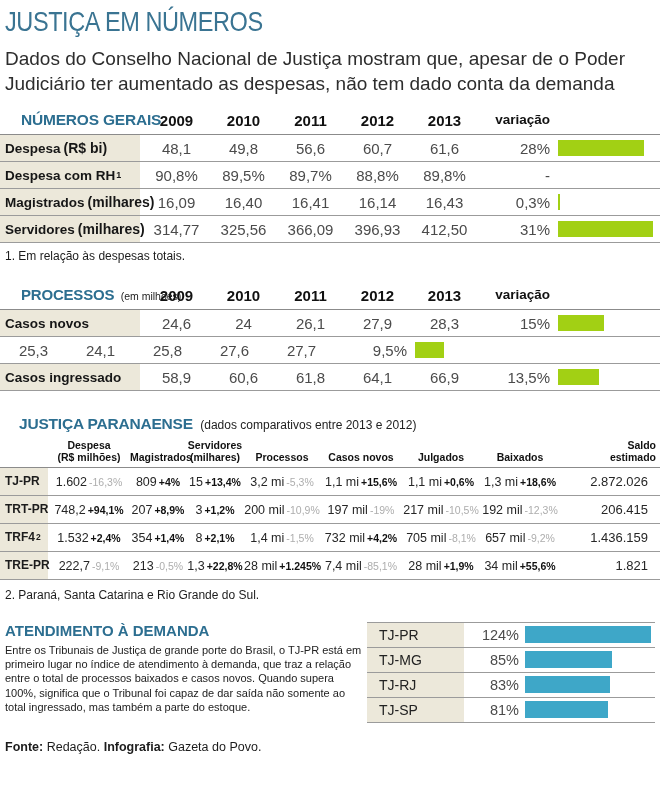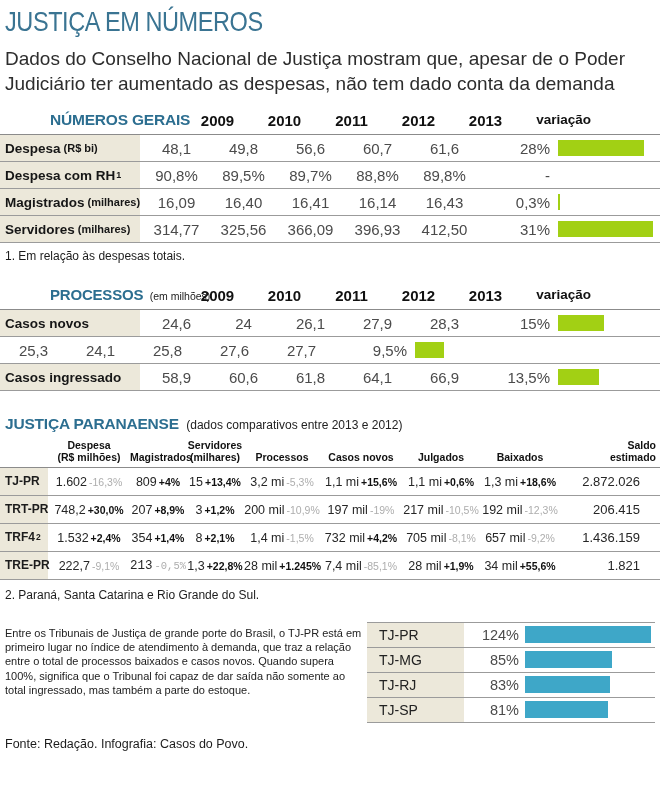--- a/index.html
+++ b/index.html
@@ -12,77 +12,77 @@
   .title {
     margin: 6px 0 0 5px; font-size: 28px; font-weight: 400; color: #3a7492;
     letter-spacing: -0.5px; white-space: nowrap;
     transform: scaleX(0.84); transform-origin: 0 0;
   }
   .subtitle { margin: 9px 5px 0 5px; max-width: 624px; font-size: 19px; line-height: 1.3; color: #2d2d2d; }
 
   
   .ytable { margin-top: 15px; }
   .yhead { display: flex; align-items: flex-end; padding-bottom: 5px; }
-  .yhead .headcell { width: 143px; padding-left: 9px; white-space: nowrap; margin-left: 41px; }
+  .yhead .headcell { width: 143px; padding-left: 21px; white-space: nowrap; }
   .sec-heading { font-size: 15.5px; font-weight: 700; color: #2c6e90; letter-spacing: -0.2px; }
   .sec-note { font-size: 10px; font-weight: 700; color: #222; margin-left: 2px; }
   .ycol { width: 67px; text-align: center; font-size: 15px; font-weight: 700; color: #111; }
   .varcol { width: 72px; text-align: right; font-size: 13.5px; font-weight: 700; color: #111; }
   .yrows { border-top: 1px solid #8b8b8b; }
   .yrow { display: flex; align-items: center; height: 27px; border-bottom: 1px solid #9b9b9b; }
   .ylabel {
     width: 140px; align-self: stretch; background: #ece8da; margin-right: 3px;
     display: flex; align-items: center; padding-left: 5px;
     font-size: 13.5px; font-weight: 700; color: #161616; white-space: nowrap;
   }
-  .ylabel .note { font-size: 11px; margin-left: 3px; font-weight: 700; }
+  .ylabel .note { font-size: 14px; margin-left: 3px; font-weight: 700; }
   .ylabel sup { font-size: 9px; margin-left: 1px; }
   .yval { width: 67px; text-align: center; font-size: 15px; color: #4b4b4b; }
   .yvar { width: 72px; text-align: right; font-size: 15px; color: #4b4b4b; }
   .ybarcell { margin-left: 8px; height: 16px; }
   .hbar { height: 16px; }
   .footnote { margin: 6px 0 0 5px; font-size: 12px; color: #1c1c1c; }
 
   
   .pr-section { margin-top: 24px; }
-  .pr-headline { padding-left: 5px; white-space: nowrap; }
+  .pr-headline { padding-left: 19px; white-space: nowrap; }
   .pr-headline .sec-heading { font-size: 15.5px; }
   .pr-headline .note2 { font-size: 12px; color: #222; margin-left: 3px; }
   .pr-cols { display: flex; align-items: flex-end; margin-top: 6px; padding-bottom: 3px; }
   .pr-colhead { font-size: 10.5px; font-weight: 700; line-height: 1.15; text-align: center; color: #111; }
   .pr-rows { border-top: 1px solid #8b8b8b; }
   .pr-row { display: flex; align-items: center; height: 28px; border-bottom: 1px solid #9b9b9b; }
   .pr-label {
     align-self: stretch; background: #ece8da; display: flex; align-items: center;
     padding-left: 5px; font-size: 12px; font-weight: 700; white-space: nowrap;
   }
   .pr-label sup { font-size: 8.5px; margin-left: 1px; }
   .pr-cell { text-align: center; white-space: nowrap; }
   .pr-cell .v { font-size: 12.5px; color: #262626; }
   .pr-cell .p { font-size: 10.5px; margin-left: 2px; }
   .p.pos { font-weight: 700; color: #111; }
   .p.neg { color: #adadad; }
-  .pr-saldo { text-align: right; padding-right: 20px; font-size: 13px; color: #262626; }
+  .pr-saldo { text-align: right; padding-right: 12px; font-size: 13px; color: #262626; }
 
   
   .bottom { display: flex; margin-top: 20px; }
   .bottom-left { width: 362px; padding-left: 5px; }
   .at-heading { font-size: 15px; font-weight: 700; color: #2c6e90; }
   .at-par { margin-top: 4px; font-size: 11px; line-height: 1.31; color: #222; }
   .at-chart { width: 288px; margin-left: 5px; border-top: 1px solid #9b9b9b; }
   .at-row { display: flex; align-items: center; height: 25px; border-bottom: 1px solid #9b9b9b; }
   .at-label {
     width: 97px; align-self: stretch; background: #ece8da; display: flex; align-items: center;
     padding-left: 12px; font-size: 14px; color: #222;
   }
   .at-pct { width: 55px; text-align: right; font-size: 14.5px; color: #4b4b4b; }
   .at-bar { margin-left: 6px; height: 17px; }
 
   .fonte { margin: 14px 0 0 5px; font-size: 12.5px; color: #1c1c1c; }
-  .fonte b { font-weight: 400; }
+  .fonte b { font-weight: 700; }
 </style>
 </head>
 <body>
 
 <div class="page">
 
   <h1 class="title">JUSTIÇA EM NÚMEROS</h1>
   <p class="subtitle">Dados do Conselho Nacional de Justiça mostram que, apesar de o Poder Judiciário ter aumentado as despesas, não tem dado conta da demanda</p>
 
   <section class="ytable">
@@ -246,21 +246,21 @@
           <div class="pr-cell" style="width: 56px;"><span class="v">809</span><span class="p pos">+4%</span></div>
           <div class="pr-cell" style="width: 58px;"><span class="v">15</span><span class="p pos">+13,4%</span></div>
           <div class="pr-cell" style="width: 76px;"><span class="v">3,2 mi</span><span class="p neg">-5,3%</span></div>
           <div class="pr-cell" style="width: 82px;"><span class="v">1,1 mi</span><span class="p pos">+15,6%</span></div>
           <div class="pr-cell" style="width: 78px;"><span class="v">1,1 mi</span><span class="p pos">+0,6%</span></div>
           <div class="pr-cell" style="width: 80px;"><span class="v">1,3 mi</span><span class="p pos">+18,6%</span></div>
           <div class="pr-saldo" style="width: 100px;">2.872.026</div>
         </div>
         <div class="pr-row">
           <div class="pr-label" style="width: 48px;">TRT-PR</div>
-          <div class="pr-cell" style="width: 82px;"><span class="v">748,2</span><span class="p pos">+30,0%</span></div>
+          <div class="pr-cell" style="width: 82px;"><span class="v">748,2</span><span class="p pos">+94,1%</span></div>
           <div class="pr-cell" style="width: 56px;"><span class="v">207</span><span class="p pos">+8,9%</span></div>
           <div class="pr-cell" style="width: 58px;"><span class="v">3</span><span class="p pos">+1,2%</span></div>
           <div class="pr-cell" style="width: 76px;"><span class="v">200 mil</span><span class="p neg">-10,9%</span></div>
           <div class="pr-cell" style="width: 82px;"><span class="v">197 mil</span><span class="p neg">-19%</span></div>
           <div class="pr-cell" style="width: 78px;"><span class="v">217 mil</span><span class="p neg">-10,5%</span></div>
           <div class="pr-cell" style="width: 80px;"><span class="v">192 mil</span><span class="p neg">-12,3%</span></div>
           <div class="pr-saldo" style="width: 100px;">206.415</div>
         </div>
         <div class="pr-row">
           <div class="pr-label" style="width: 48px;">TRF4<sup>2</sup></div>
@@ -269,34 +269,35 @@
           <div class="pr-cell" style="width: 58px;"><span class="v">8</span><span class="p pos">+2,1%</span></div>
           <div class="pr-cell" style="width: 76px;"><span class="v">1,4 mi</span><span class="p neg">-1,5%</span></div>
           <div class="pr-cell" style="width: 82px;"><span class="v">732 mil</span><span class="p pos">+4,2%</span></div>
           <div class="pr-cell" style="width: 78px;"><span class="v">705 mil</span><span class="p neg">-8,1%</span></div>
           <div class="pr-cell" style="width: 80px;"><span class="v">657 mil</span><span class="p neg">-9,2%</span></div>
           <div class="pr-saldo" style="width: 100px;">1.436.159</div>
         </div>
         <div class="pr-row">
           <div class="pr-label" style="width: 48px;">TRE-PR</div>
           <div class="pr-cell" style="width: 82px;"><span class="v">222,7</span><span class="p neg">-9,1%</span></div>
-          <div class="pr-cell" style="width: 56px; font-family: Liberation Mono, monospace;"><span class="v">213</span><span class="p neg">-0,5%</span></div>
+          <div class="pr-cell" style="width: 56px;"><span class="v">213</span><span class="p neg">-0,5%</span></div>
           <div class="pr-cell" style="width: 58px;"><span class="v">1,3</span><span class="p pos">+22,8%</span></div>
           <div class="pr-cell" style="width: 76px;"><span class="v">28 mil</span><span class="p pos">+1.245%</span></div>
           <div class="pr-cell" style="width: 82px;"><span class="v">7,4 mil</span><span class="p neg">-85,1%</span></div>
           <div class="pr-cell" style="width: 78px;"><span class="v">28 mil</span><span class="p pos">+1,9%</span></div>
           <div class="pr-cell" style="width: 80px;"><span class="v">34 mil</span><span class="p pos">+55,6%</span></div>
           <div class="pr-saldo" style="width: 100px;">1.821</div>
         </div>
       </div>
     <div class="footnote" style="margin-top:8px;">2. Paraná, Santa Catarina e Rio Grande do Sul.</div>
   </section>
 
   <section class="bottom">
     <div class="bottom-left">
+      <div class="at-heading">ATENDIMENTO À DEMANDA</div>
       <p class="at-par">Entre os Tribunais de Justiça de grande porte do Brasil, o TJ-PR está em primeiro lugar no índice de atendimento à demanda, que traz a relação entre o total de processos baixados e casos novos. Quando supera 100%, significa que o Tribunal foi capaz de dar saída não somente ao total ingressado, mas também a parte do estoque.</p>
     </div>
     <div class="at-chart" id="at-rows">
         <div class="at-row">
           <div class="at-label">TJ-PR</div>
           <div class="at-pct">124%</div>
           <div class="at-bar" style="width: 126px; background: rgb(62, 167, 200);"></div>
         </div>
         <div class="at-row">
           <div class="at-label">TJ-MG</div>
@@ -310,16 +311,16 @@
         </div>
         <div class="at-row">
           <div class="at-label">TJ-SP</div>
           <div class="at-pct">81%</div>
           <div class="at-bar" style="width: 83px; background: rgb(62, 167, 200);"></div>
         </div>
       </div>
   </section>
 
   <div class="fonte">
-    <b>Fonte:</b><span> Redação. </span><b>Infografia:</b><span> Casos do Povo.</span>
+    <b>Fonte:</b><span> Redação. </span><b>Infografia:</b><span> Gazeta do Povo.</span>
   </div>
 
 </div>
 
 </body></html>

